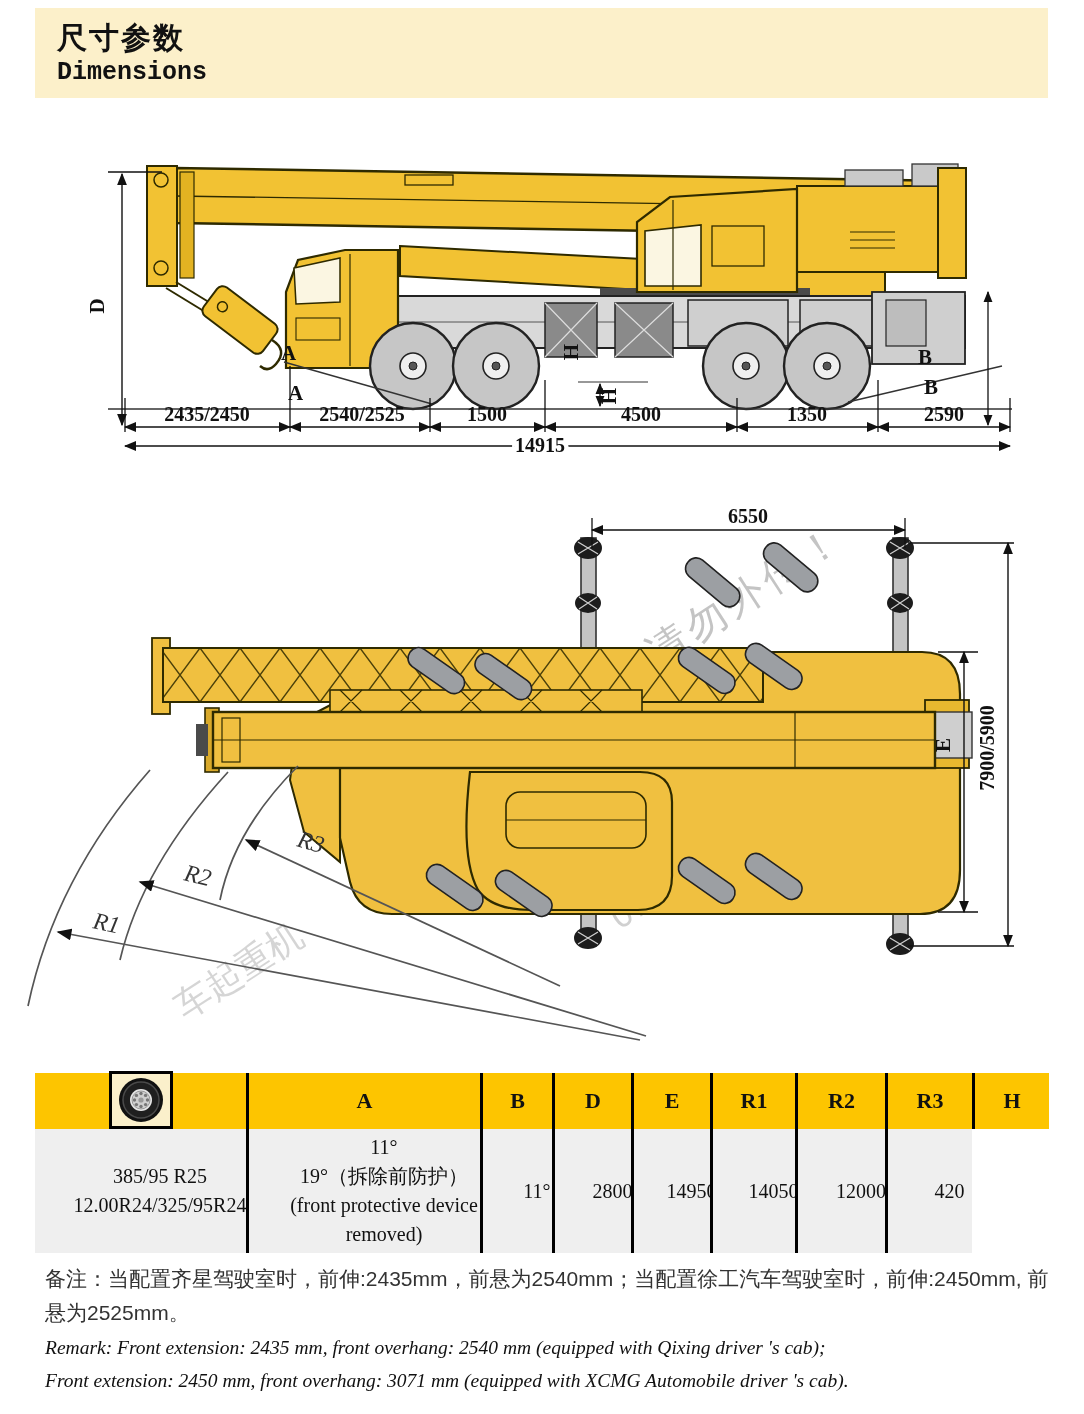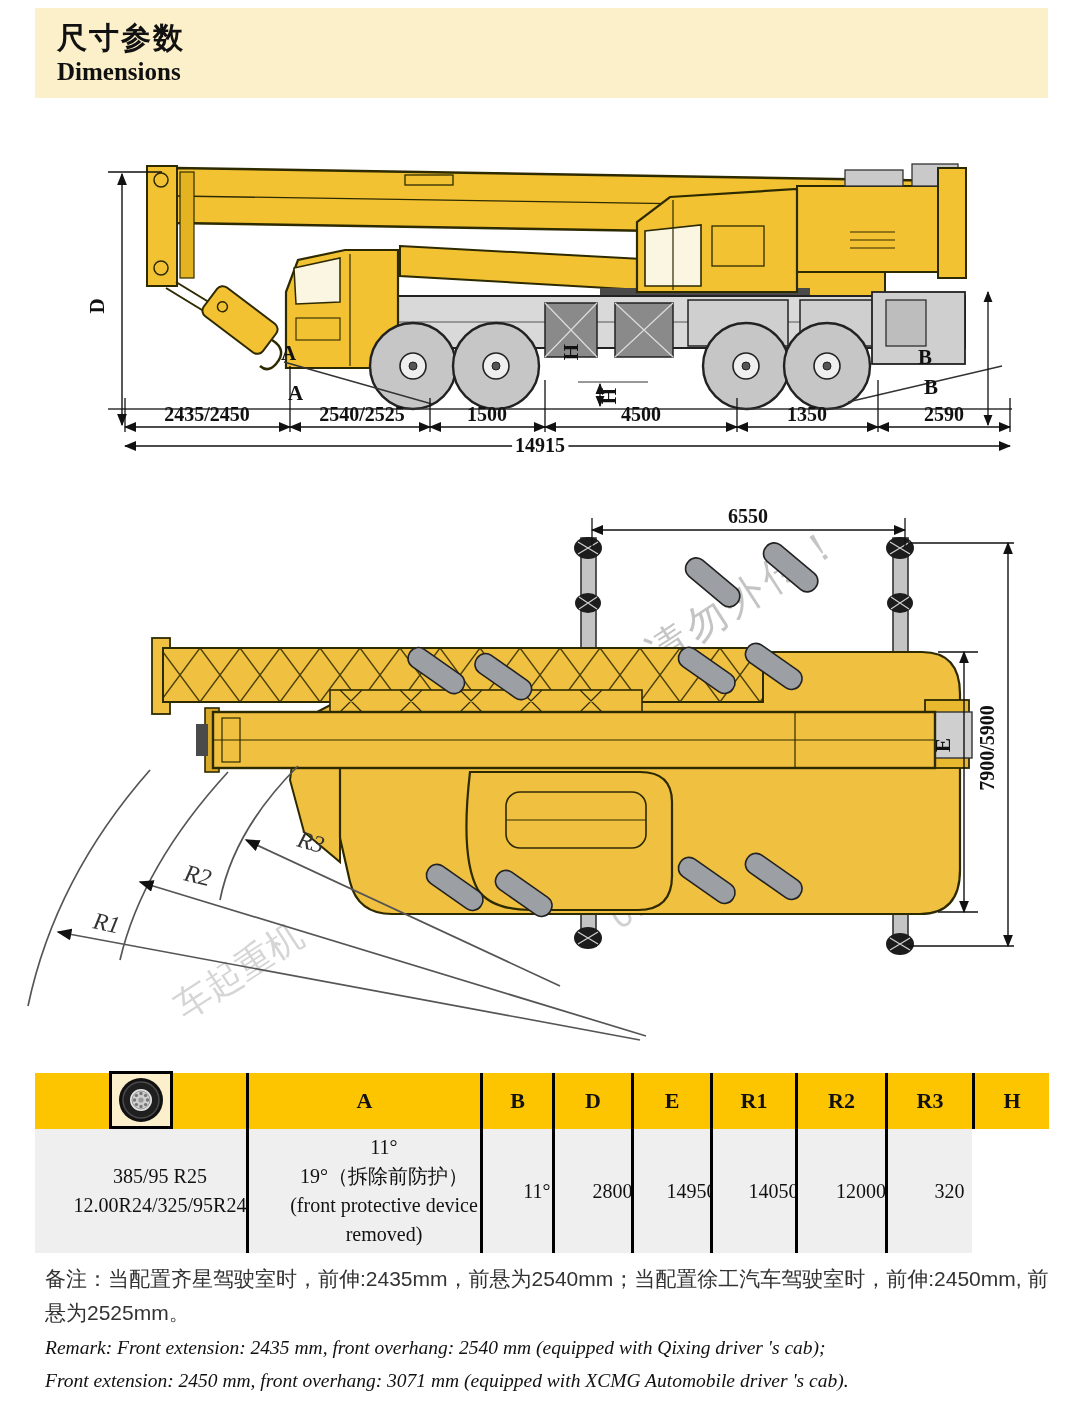--- a/index.html
+++ b/index.html
@@ -3,21 +3,21 @@
 <meta charset="utf-8">
 <style>
   html,body{margin:0;padding:0;background:#fff;}
   #page{position:relative;width:1068px;height:1414px;background:#fff;overflow:hidden;
         font-family:"Liberation Sans",sans-serif;}
   
   .band{position:absolute;left:35px;top:8px;width:1013px;height:90px;background:#FCF0CA;}
   .title-zh{position:absolute;left:22px;top:10px;font-size:30px;font-weight:bold;color:#111;
             font-family:"Liberation Sans",sans-serif;letter-spacing:2px;}
   .title-en{position:absolute;left:22px;top:50px;font-size:25px;font-weight:bold;color:#111;
-            font-family:Liberation Serif, serif;}
+            font-family:Liberation Mono, monospace;}
   
   .drawing{position:absolute;left:0;}
   
   #spec-table{position:absolute;left:35px;top:1073px;width:1014px;
               display:grid;grid-template-columns:211px 234px 72px 79px 79px 85px 90px 87px 77px;
               grid-template-rows:56px 124px;}
   .th{background:#FDC500;display:flex;align-items:center;justify-content:center;
       font-family:"Liberation Serif",serif;font-weight:bold;font-size:22px;color:#111;position:relative;}
   .td{background:#EFEFEF;display:flex;flex-direction:column;align-items:center;justify-content:center;
       font-family:"Liberation Serif",serif;font-size:20px;color:#111;text-align:center;line-height:1.45;padding-left:39px;}
@@ -355,21 +355,21 @@
       <div>11°</div>
       <div>19°（拆除前防护）</div>
       <div>(front protective device</div>
       <div>removed)</div>
     </div>
     <div class="td vline">11°</div>
     <div class="td vline">2800</div>
     <div class="td vline">14950</div>
     <div class="td vline">14050</div>
     <div class="td vline">12000</div>
-    <div class="td vline">320</div>
+    <div class="td vline">420</div>
   </div>
 
   <div id="remark">
     <div class="rm-zh">备注：当配置齐星驾驶室时，前伸:2435mm，前悬为2540mm；当配置徐工汽车驾驶室时，前伸:2450mm, 前悬为2525mm。</div>
     <div class="rm-en">Remark: Front extension: 2435 mm, front overhang: 2540 mm (equipped with Qixing driver 's cab);</div>
     <div class="rm-en">Front extension: 2450 mm, front overhang: 3071 mm (equipped with XCMG Automobile driver 's cab).</div>
   </div>
 
 </div>
 

